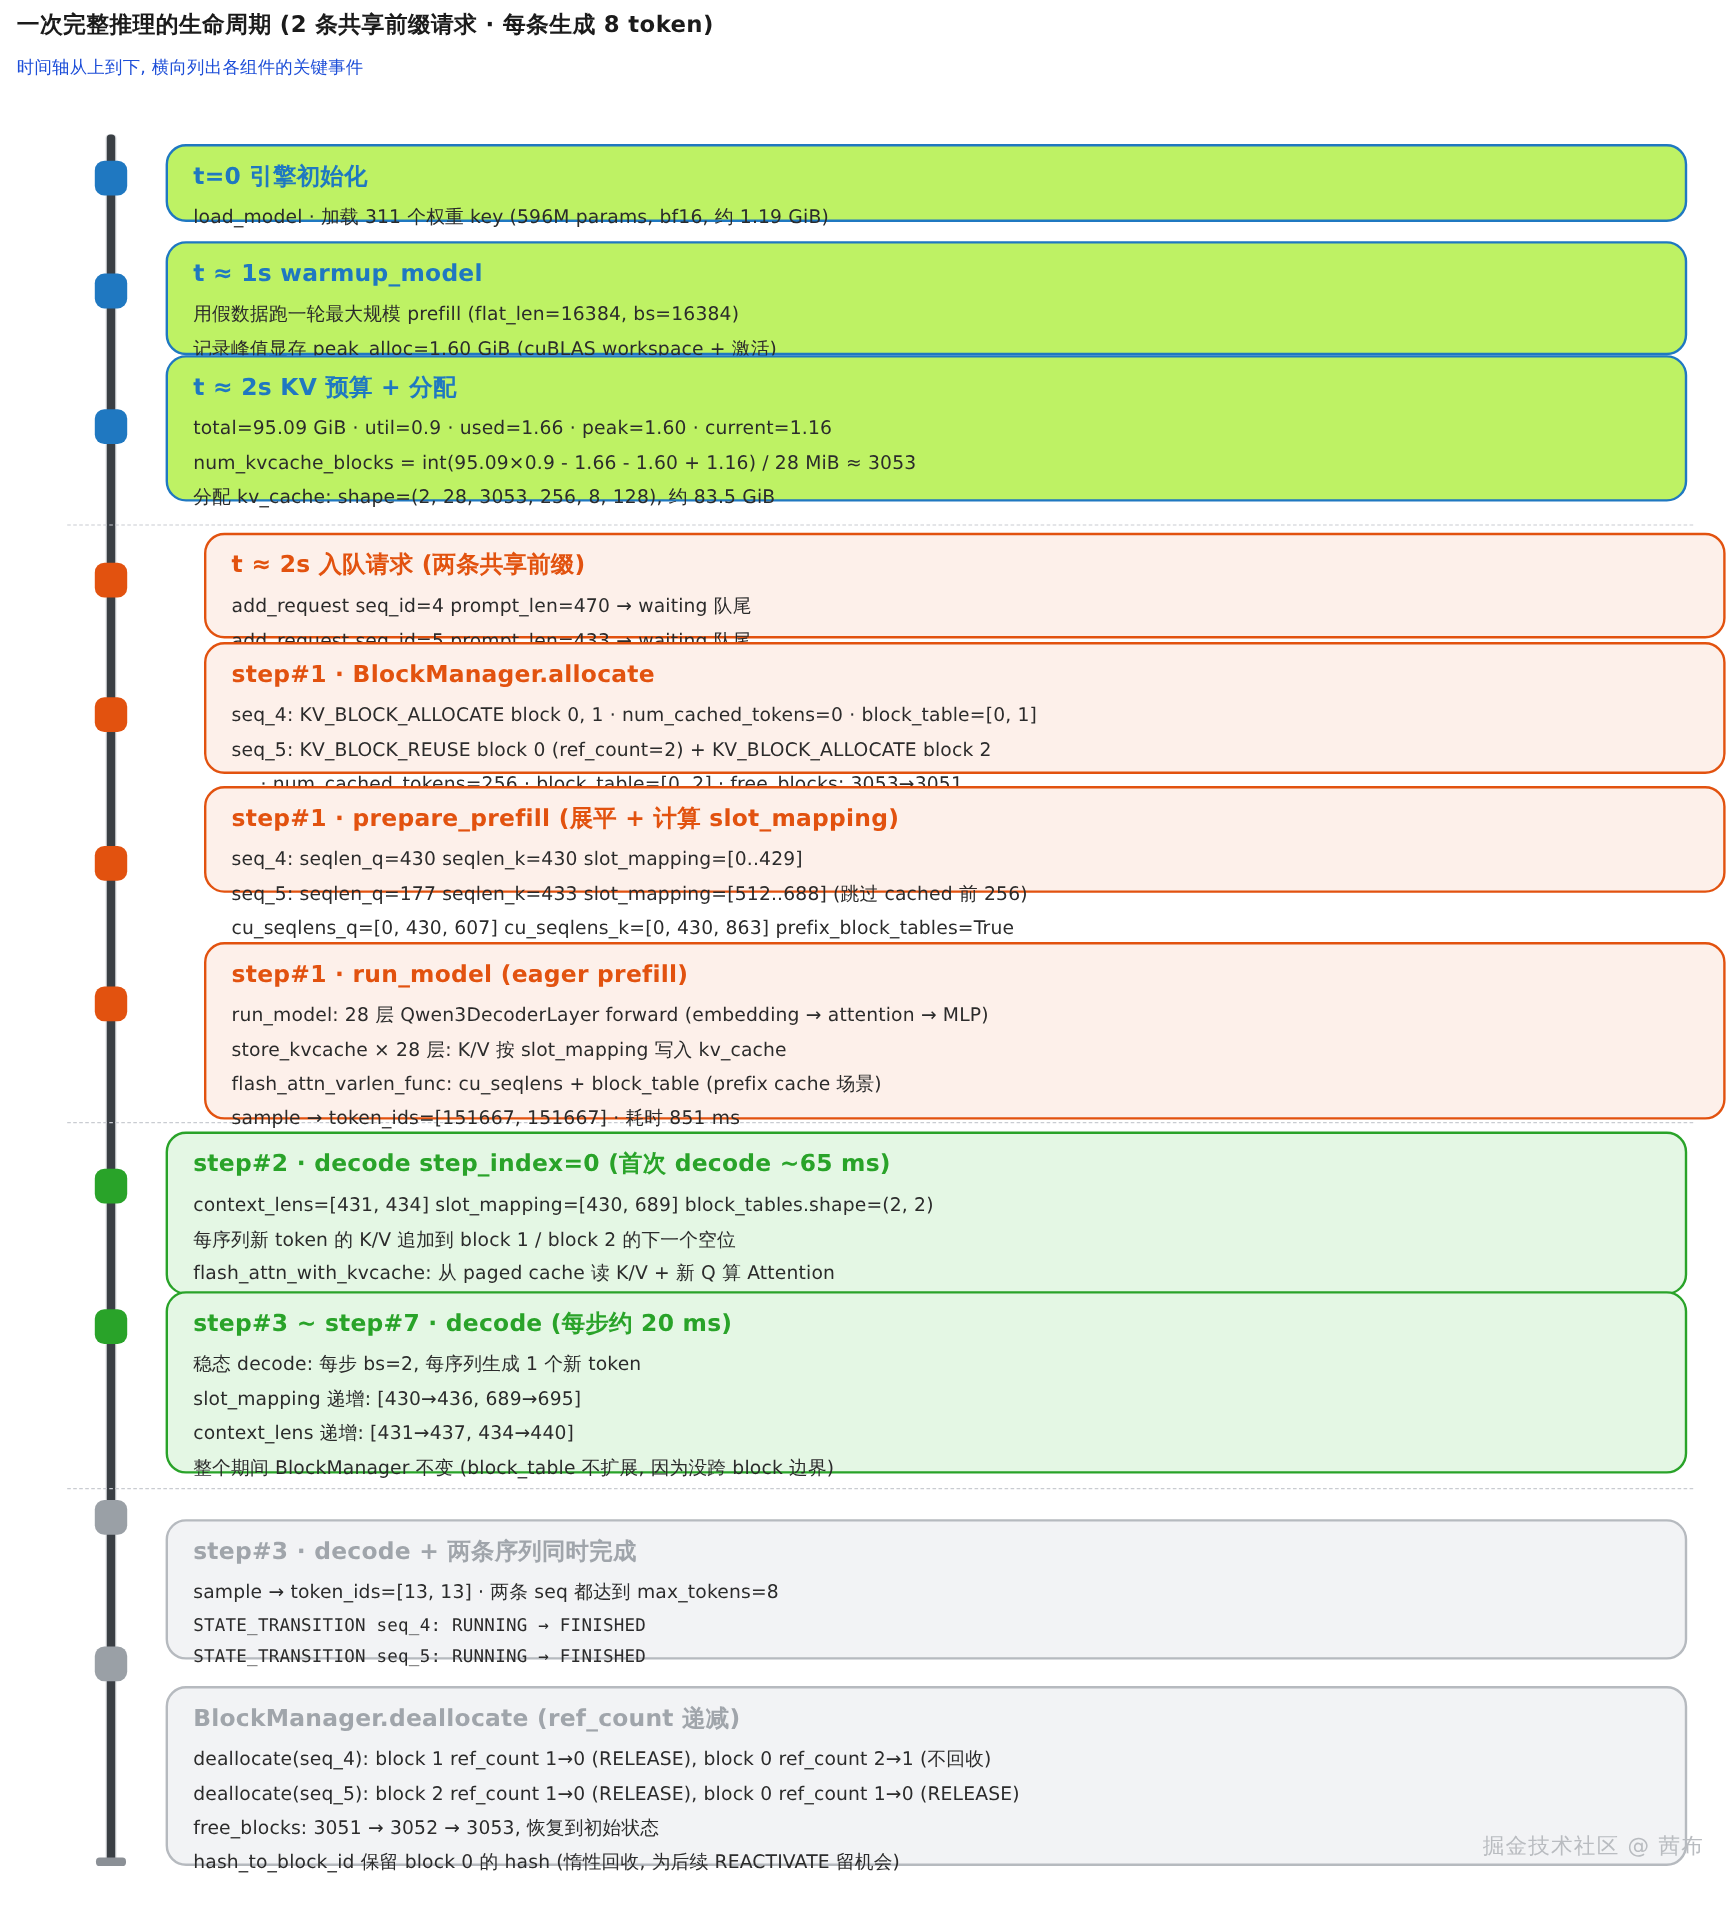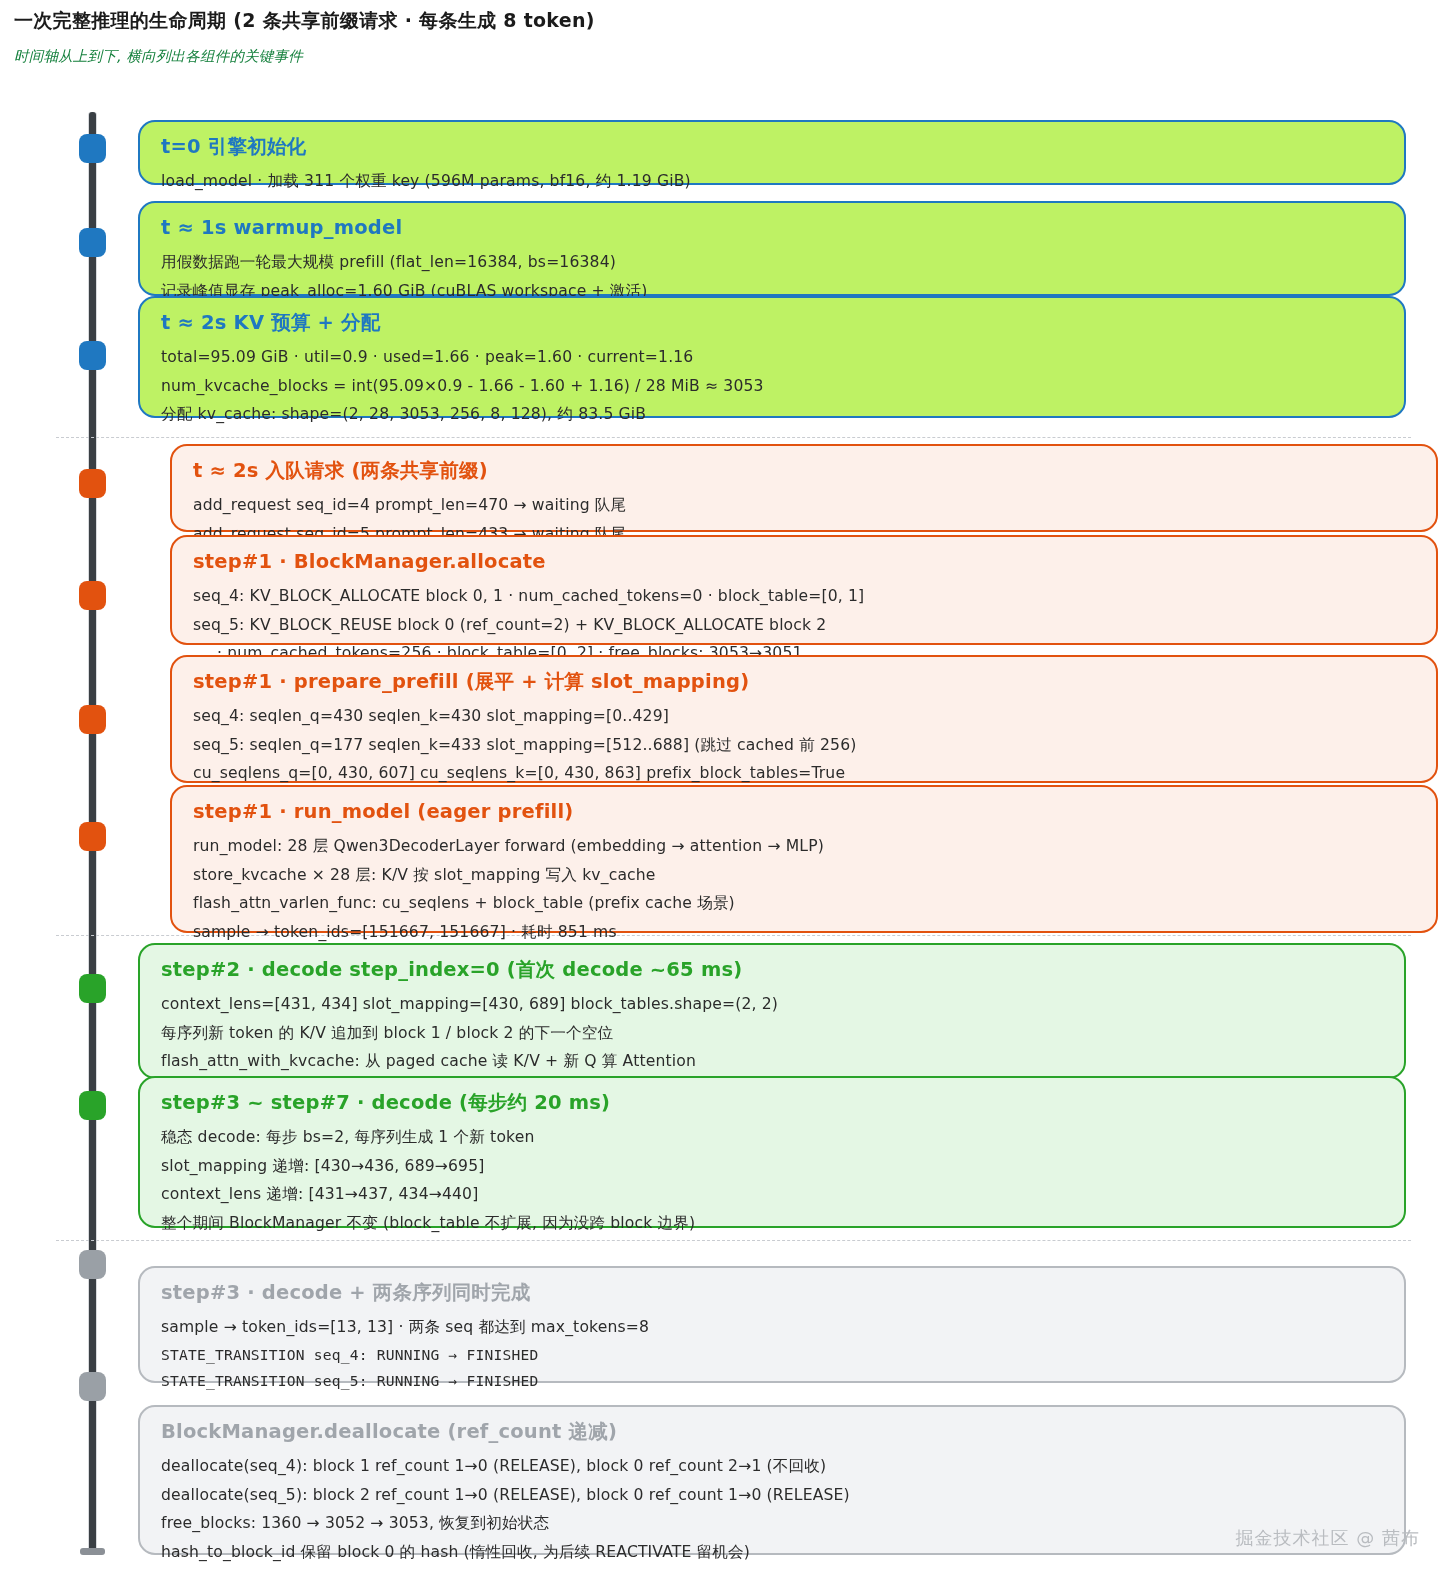--- a/index.html
+++ b/index.html
@@ -22,23 +22,22 @@
   .title {
     font-size: 19px;
     font-weight: 700;
     color: #1b1b1b;
     letter-spacing: .3px;
     white-space: nowrap;
   }
   .subtitle {
     margin-top: 13px;
     font-size: 14.5px;
-    color: #15803d;
+    color: #1d4ed8;
     letter-spacing: .2px;
-    font-style: italic;
   }
 
   
   .spine {
     position: absolute;
     left: 89px;
     top: 112px;
     width: 7px;
     height: 1440px;
     background: #3a3f44;
@@ -179,21 +178,21 @@
         <div class="card-title">t ≈ 2s  入队请求 (两条共享前缀)</div>
         <div class="card-line">add_request seq_id=4  prompt_len=470  → waiting 队尾</div>
         <div class="card-line">add_request seq_id=5  prompt_len=433  → waiting 队尾</div>
       </div>
       <div class="card orange" style="top: 535px; height: 110px;">
         <div class="card-title">step#1 · BlockManager.allocate</div>
         <div class="card-line">seq_4: KV_BLOCK_ALLOCATE block 0, 1 · num_cached_tokens=0 · block_table=[0, 1]</div>
         <div class="card-line">seq_5: KV_BLOCK_REUSE block 0 (ref_count=2) + KV_BLOCK_ALLOCATE block 2</div>
         <div class="card-line indent">· num_cached_tokens=256 · block_table=[0, 2] · free_blocks: 3053→3051</div>
       </div>
-      <div class="card orange" style="top: 655px; height: 128px;">
+      <div class="card orange" style="top: 655px; height: 89px;">
         <div class="card-title">step#1 · prepare_prefill (展平 + 计算 slot_mapping)</div>
         <div class="card-line">seq_4: seqlen_q=430 seqlen_k=430 slot_mapping=[0..429]</div>
         <div class="card-line">seq_5: seqlen_q=177 seqlen_k=433 slot_mapping=[512..688] (跳过 cached 前 256)</div>
         <div class="card-line">cu_seqlens_q=[0, 430, 607]  cu_seqlens_k=[0, 430, 863]  prefix_block_tables=True</div>
       </div>
       <div class="card orange" style="top: 785px; height: 148px;">
         <div class="card-title">step#1 · run_model (eager prefill)</div>
         <div class="card-line">run_model: 28 层 Qwen3DecoderLayer forward (embedding → attention → MLP)</div>
         <div class="card-line">store_kvcache × 28 层: K/V 按 slot_mapping 写入 kv_cache</div>
         <div class="card-line">flash_attn_varlen_func: cu_seqlens + block_table (prefix cache 场景)</div>
@@ -215,20 +214,20 @@
       <div class="card gray" style="top: 1266px; height: 117px;">
         <div class="card-title">step#3 · decode + 两条序列同时完成</div>
         <div class="card-line">sample → token_ids=[13, 13] · 两条 seq 都达到 max_tokens=8</div>
         <div class="card-line mono">STATE_TRANSITION  seq_4: RUNNING → FINISHED</div>
         <div class="card-line mono">STATE_TRANSITION  seq_5: RUNNING → FINISHED</div>
       </div>
       <div class="card gray" style="top: 1405px; height: 150px;">
         <div class="card-title">BlockManager.deallocate (ref_count 递减)</div>
         <div class="card-line">deallocate(seq_4): block 1 ref_count 1→0 (RELEASE), block 0 ref_count 2→1 (不回收)</div>
         <div class="card-line">deallocate(seq_5): block 2 ref_count 1→0 (RELEASE), block 0 ref_count 1→0 (RELEASE)</div>
-        <div class="card-line">free_blocks: 1360 → 3052 → 3053, 恢复到初始状态</div>
+        <div class="card-line">free_blocks: 3051 → 3052 → 3053, 恢复到初始状态</div>
         <div class="card-line">hash_to_block_id 保留 block 0 的 hash (惰性回收, 为后续 REACTIVATE 留机会)</div>
       </div>
     </div>
 
   <div class="watermark">掘金技术社区 @ 茜布</div>
 
 </div>
 
 </body></html>

